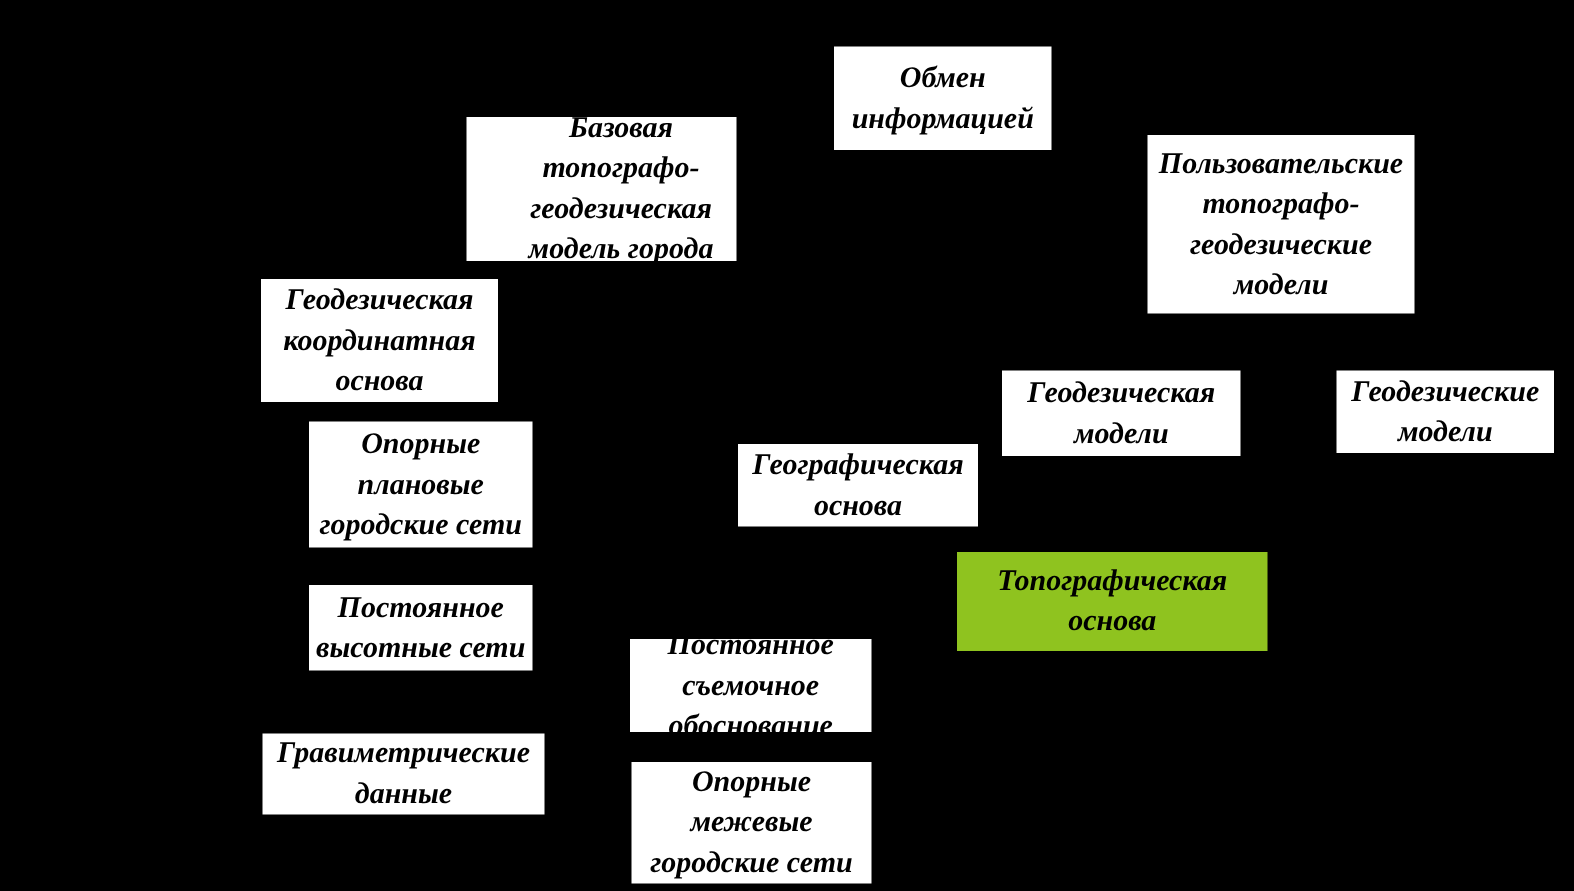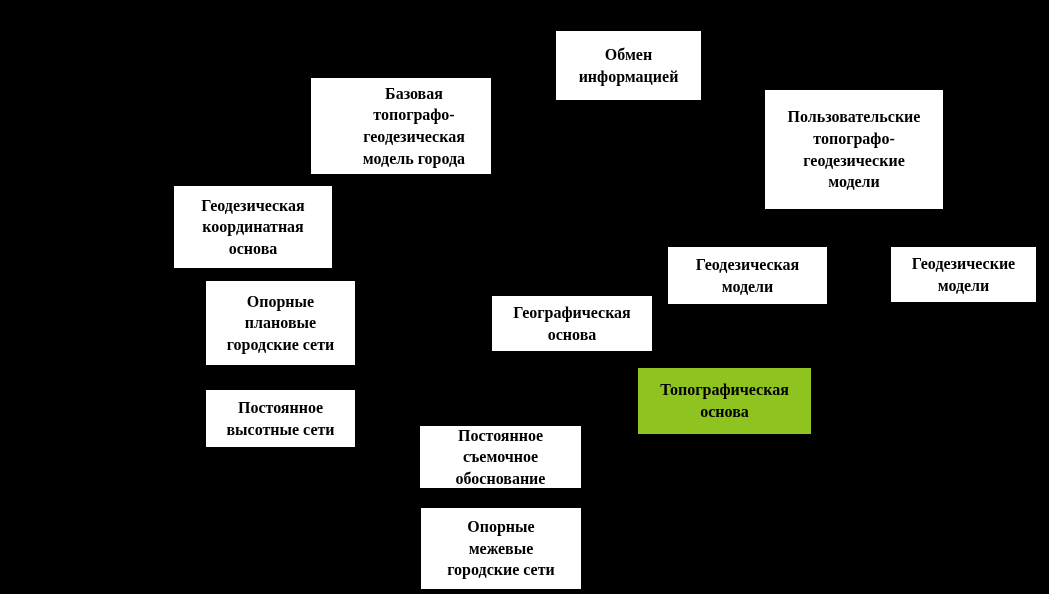--- a/index.html
+++ b/index.html
@@ -16,24 +16,25 @@
     position: absolute;
     background: var(--node-background, #ffffff);
     display: flex;
     align-items: center;
     justify-content: center;
     text-align: center;
   }
   .node-label {
     white-space: pre-line;
     font-weight: bold;
-    font-size: 16px;
+    font-size: 20px;
     line-height: 1.35;
     color: var(--node-text, #000000);
     padding: 2px 4px;
+    font-style: italic;
   }
   .node.highlight {
     background: var(--highlight-node-background, #8fc31f);
   }
 </style>
 </head>
 <body>
 
 <div class="canvas">
 
@@ -76,37 +77,41 @@
     <span class="node-label">Опорные
 плановые
 городские сети</span>
   </div>
 
   <div class="node" style="left:492px; top:296px; width:160px; height:55px;">
     <span class="node-label">Географическая
 основа</span>
   </div>
 
-  <div class="node highlight" style="left:638px; top:368px; width:173px; height:66px;">
+  <div class="node highlight" style="left:638px; top:368px; width:207px; height:66px;">
     <span class="node-label">Топографическая
 основа</span>
   </div>
 
 
   <div class="node" style="left:206px; top:390px; width:149px; height:57px;">
     <span class="node-label">Постоянное
 высотные сети</span>
   </div>
 
   <div class="node" style="left:420px; top:426px; width:161px; height:62px;">
     <span class="node-label">Постоянное
 съемочное
 обоснование</span>
   </div>
 
+  <div class="node" style="left:175px; top:489px; width:188px; height:54px;">
+    <span class="node-label">Гравиметрические
+данные</span>
+  </div>
 
   <div class="node" style="left:421px; top:508px; width:160px; height:81px;">
     <span class="node-label">Опорные
 межевые
 городские сети</span>
   </div>
 
 </div>
 
 </body></html>

